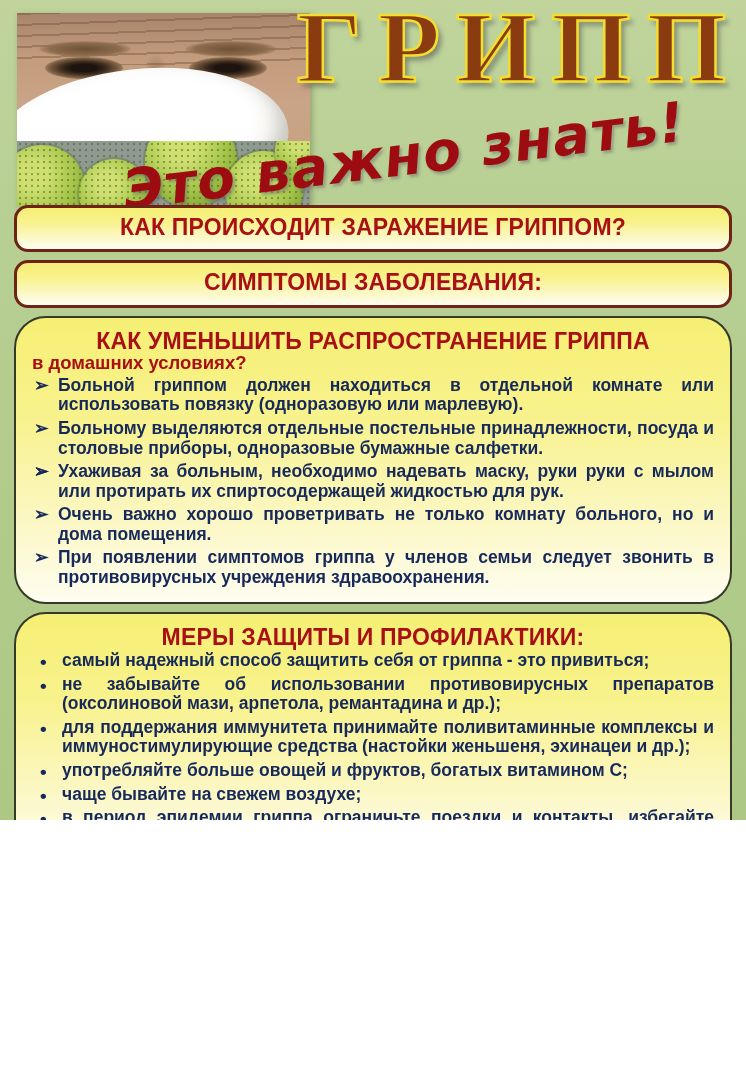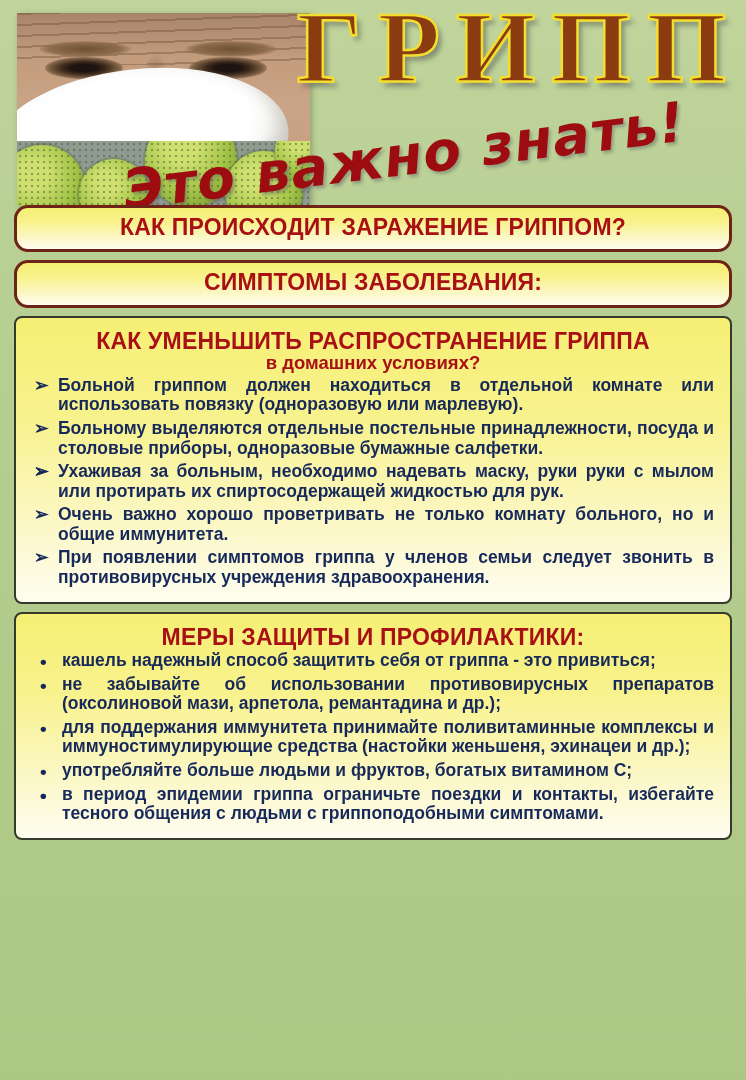--- a/index.html
+++ b/index.html
@@ -1,17 +1,17 @@
 <!DOCTYPE html>
 <html><head>
 <meta charset="utf-8">
 <style>
   html,body{margin:0;padding:0;}
   body{width:746px;height:1080px;overflow:hidden;font-family:"Liberation Sans",sans-serif;}
-  .page{position:relative;width:746px;height:1080px;overflow:hidden;
+  .page{position:relative;width:746px;height:820px;overflow:hidden;
         background:linear-gradient(180deg,#c0d49c 0%,#b7cf93 30%,#b0ca89 70%,#adc785 100%);}
 
   
   .photo{position:absolute;left:17px;top:13px;width:293px;height:193px;overflow:hidden;
          box-shadow:2px 2px 6px rgba(60,70,40,.35);}
   .face{position:relative;width:100%;height:128px;overflow:hidden;
         background:linear-gradient(180deg,#a8846b 0%,#c39c7d 35%,#caa486 70%,#c9a284 100%);}
   .wrinkles{position:absolute;left:0;top:0;width:100%;height:52px;
         background:repeating-linear-gradient(178deg,rgba(105,75,52,.38) 0 2px,rgba(0,0,0,0) 2px 11px);}
   .brow{position:absolute;top:28px;width:92px;height:16px;border-radius:50%;
@@ -52,25 +52,25 @@
          transform:rotate(-7deg);
          font-family:"DejaVu Sans",sans-serif;font-style:italic;font-weight:bold;
          font-size:55px;letter-spacing:1px;color:#9d0c10;
          text-shadow:2px 3px 3px rgba(100,100,100,.45);}
 
   
   .content{position:absolute;left:14px;right:14px;top:205px;display:flex;flex-direction:column;gap:8px;}
   .box{background:linear-gradient(180deg,#f6ef74 0%,#f8f28d 35%,#fbf7c2 70%,#fefdf0 100%);
        padding:4px 14px 8px 14px;}
   .box.red-border{border:3px solid #6d2316;border-radius:14px;}
-  .box.dark-border{border:2px solid #35392a;border-radius:8px;padding:8px 16px 10px 16px;}
+  .box.dark-border{border:2px solid #35392a;border-radius:32px;padding:8px 16px 10px 16px;}
   .box h2{margin:1px 0 2px 0;text-align:center;color:#a81016;
        font-size:23px;font-weight:800;letter-spacing:.2px;line-height:1.15;
        transform:scale(1,1.08);}
-  .box .subhead{margin:-2px 0 3px 0;text-align:center;color:#a81016;
+  .box .subhead{margin:-2px 0 3px 0;color:#a81016;
        font-size:18.5px;font-weight:800;line-height:1.05;}
   .box p.bodytext{margin:0;color:#16295a;font-weight:bold;font-size:18.5px;line-height:1.13;
        text-align:justify;text-align-last:left;}
   ul.blist{margin:0;padding:0;list-style:none;}
   ul.blist li{position:relative;margin:0 0 4px 0;padding-left:26px;
        color:#16295a;font-weight:bold;font-size:17.5px;line-height:1.12;
        text-align:justify;text-align-last:left;}
   ul.blist li .marker{position:absolute;left:2px;top:0;font-weight:bold;color:#16295a;}
   ul.dots li{padding-left:30px;}
   ul.dots li .marker{left:8px;font-size:19px;}
@@ -134,56 +134,57 @@
             <span class="marker">➢</span>
           </li>
 
           <li>
             <span class="marker">➢</span>
             <span>Ухаживая за больным, необходимо надевать маску, руки руки с мылом или протирать их спиртосодержащей жидкостью для рук.</span>
           </li>
 
           <li>
             <span class="marker">➢</span>
-            <span>Очень важно хорошо проветривать не только комнату больного, но и общие иммунитета.</span>
+            <span>Очень важно хорошо проветривать не только комнату больного, но и дома помещения.</span>
           </li>
 
           <li>
             <span class="marker">➢</span>
             <span>При появлении симптомов гриппа у членов семьи следует звонить в противовирусных учреждения здравоохранения.</span>
           </li>
         </ul>
     </section>
 
     <section class="box dark-border">
       <h2>МЕРЫ ЗАЩИТЫ И ПРОФИЛАКТИКИ:</h2>
       <ul class="blist dots">
 
           <li>
             <span class="marker">•</span>
-            <span>кашель надежный способ защитить себя от гриппа - это привиться;</span>
+            <span>самый надежный способ защитить себя от гриппа - это привиться;</span>
           </li>
 
           <li>
             <span class="marker">•</span>
             <span>не забывайте об использовании противовирусных препаратов (оксолиновой мази, арпетола, ремантадина и др.);</span>
           </li>
 
           <li>
             <span class="marker">•</span>
             <span>для поддержания иммунитета принимайте поливитаминные комплексы и иммуностимулирующие средства (настойки женьшеня, эхинацеи и др.);</span>
           </li>
 
           <li>
             <span class="marker">•</span>
-            <span>употребляйте больше людьми и фруктов, богатых витамином С;</span>
+            <span>употребляйте больше овощей и фруктов, богатых витамином С;</span>
           </li>
 
           <li>
             <span class="marker">•</span>
+            <span>чаще бывайте на свежем воздухе;</span>
           </li>
 
           <li>
             <span class="marker">•</span>
             <span>в период эпидемии гриппа ограничьте поездки и контакты, избегайте тесного общения с людьми с гриппоподобными симптомами.</span>
           </li>
         </ul>
     </section>
 
   </div>

